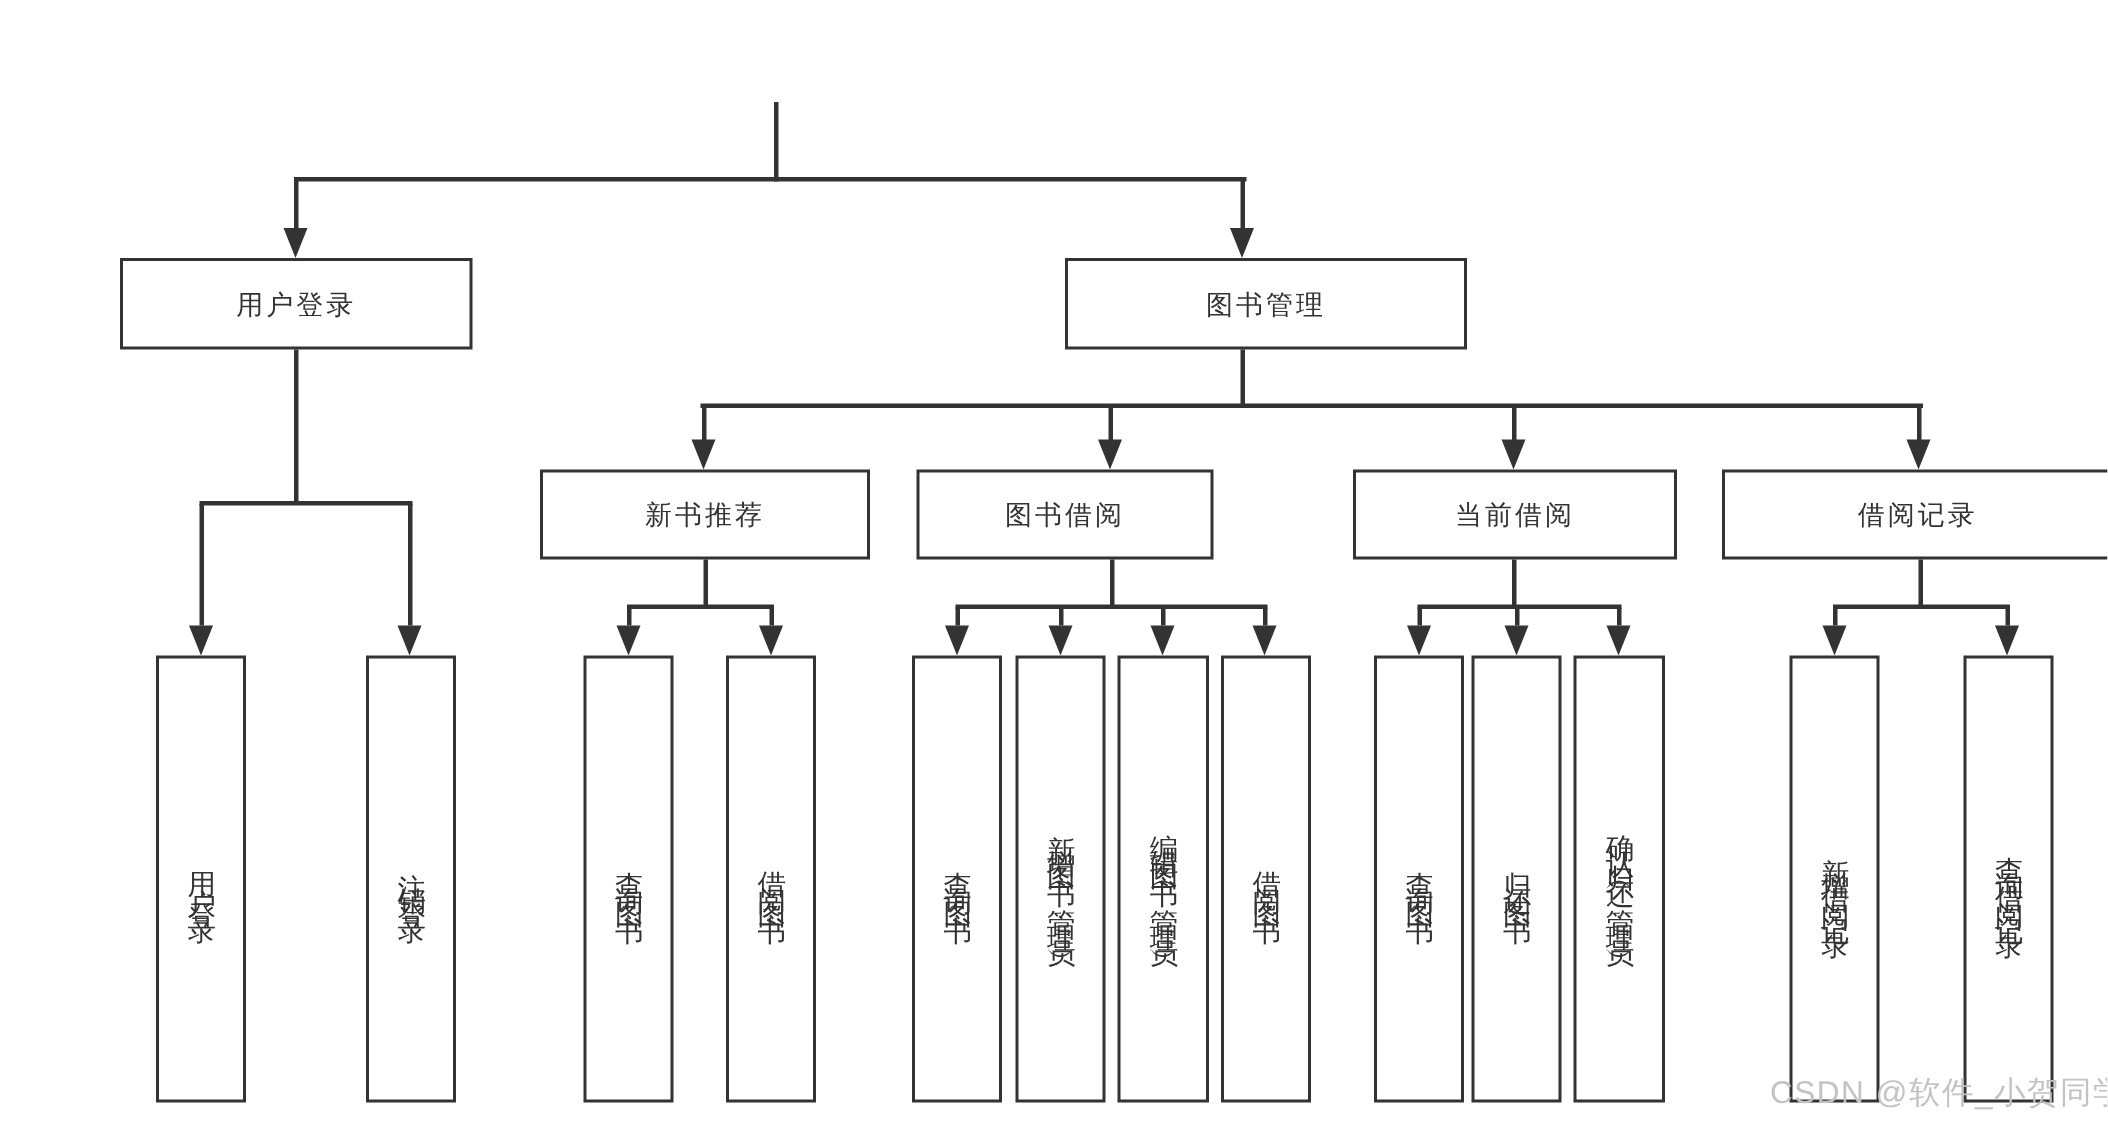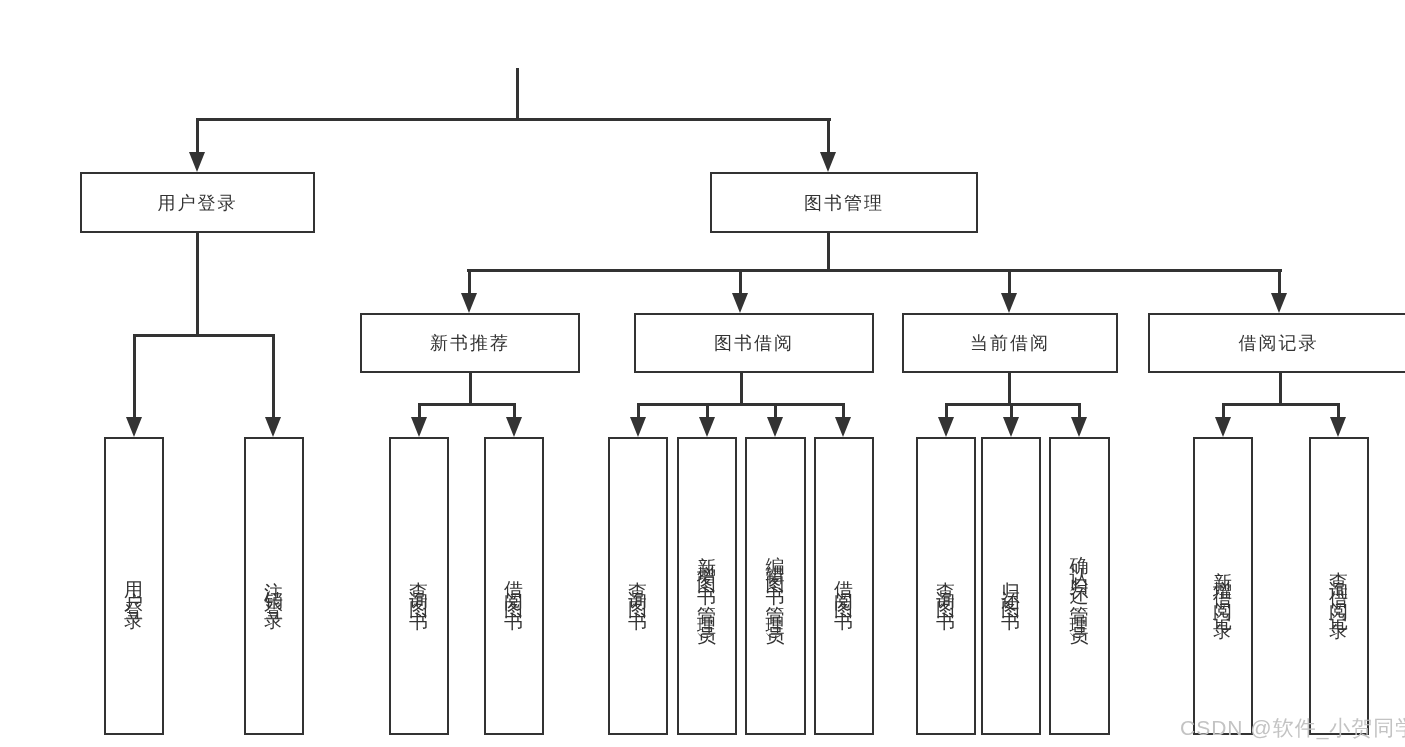--- a/index.html
+++ b/index.html
@@ -87,21 +87,21 @@
   <div class="line" style="left:739px; top:271px; width:3px; height:24px;"></div>
   <div class="arrow" style="left:732px; top:293px;"></div>
   <div class="line" style="left:1008px; top:271px; width:3px; height:24px;"></div>
   <div class="arrow" style="left:1001px; top:293px;"></div>
   <div class="line" style="left:1278px; top:271px; width:3px; height:24px;"></div>
   <div class="arrow" style="left:1271px; top:293px;"></div>
 
   <div class="box hbox" style="left:360px; top:313px; width:220px; height:60px;font-family:Liberation Serif, serif;">
     <span class="lbl">新书推荐</span>
   </div>
-  <div class="box hbox" style="left:634px; top:313px; width:240px; height:60px;">
+  <div class="box hbox" style="left:611px; top:313px; width:198px; height:60px;">
     <span class="lbl">图书借阅</span>
   </div>
   <div class="box hbox" style="left:902px; top:313px; width:216px; height:60px;">
     <span class="lbl">当前借阅</span>
   </div>
   <div class="box hbox" style="left:1148px; top:313px; width:261px; height:60px;text-align:center;">
     <span class="lbl">借阅记录</span>
   </div>
 
   <div class="line" style="left:469px; top:373px; width:3px; height:32px;"></div>

